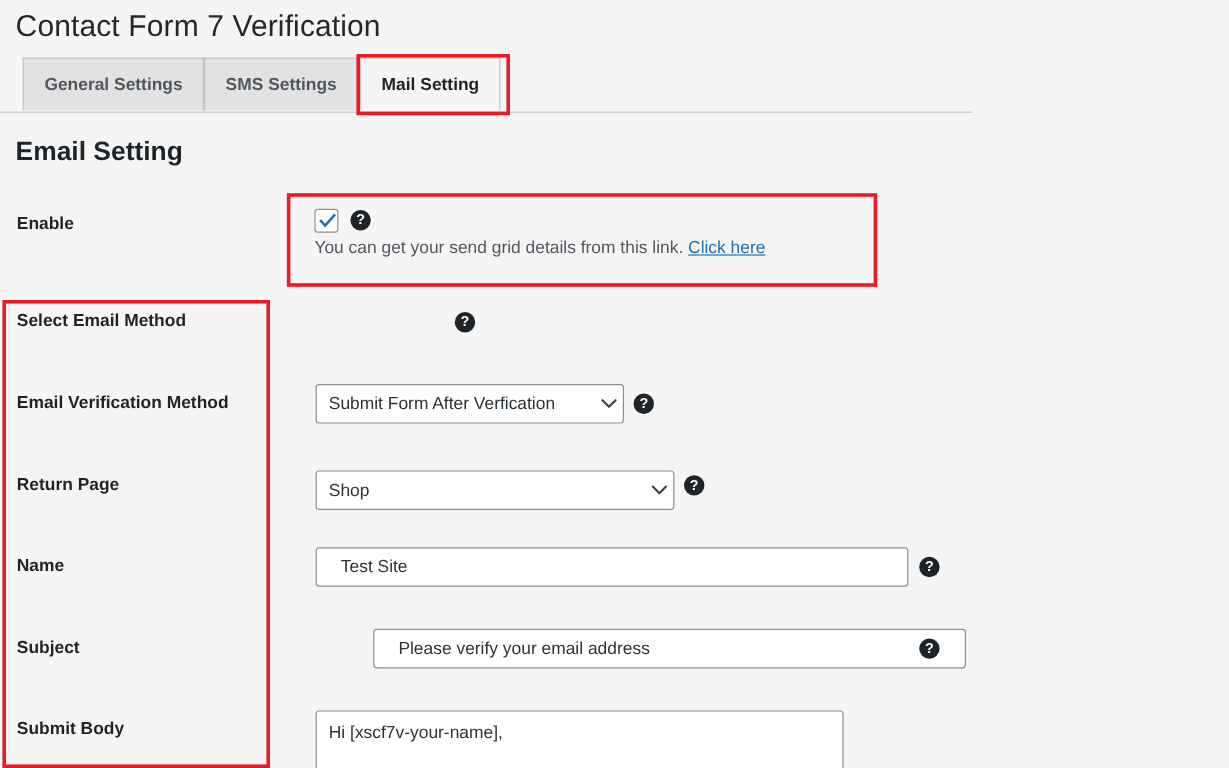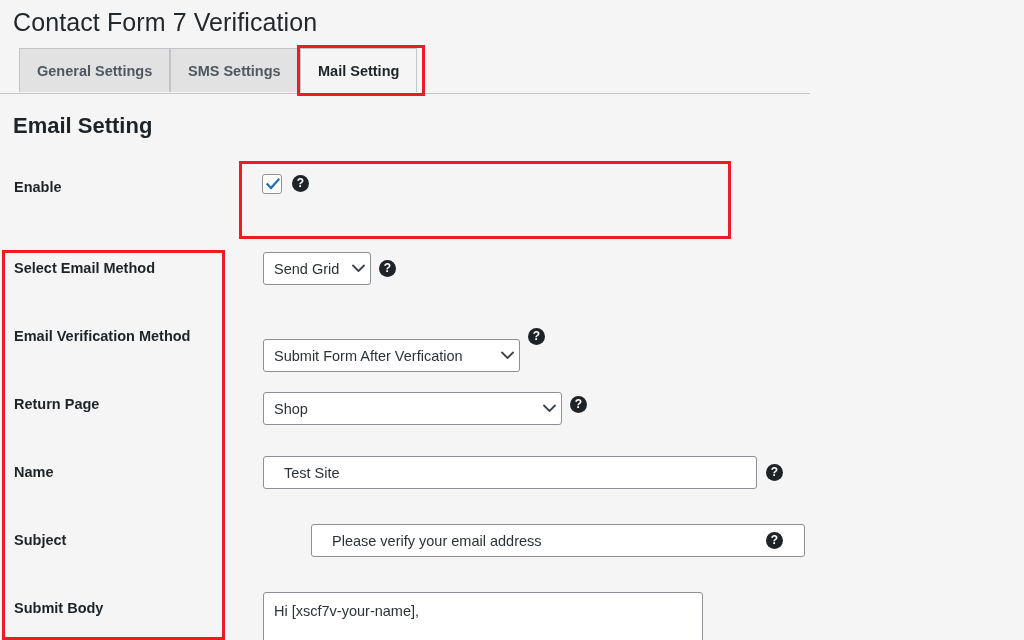--- a/index.html
+++ b/index.html
@@ -165,21 +165,21 @@
     white-space: nowrap;
     overflow: hidden;
   }
   .select .chev {
     width: 24px;
     display: flex;
     align-items: center;
     justify-content: center;
   }
   #select-method { left: 263px; top: 252px; width: 108px; height: 33px; }
-  #select-verif  { left: 263px; top: 339px; width: 257px; height: 33px; }
+  #select-verif  { left: 263px; top: 320px; width: 257px; height: 33px; }
   #select-return { left: 263px; top: 392px; width: 299px; height: 33px; }
 
   .text-input {
     position: absolute;
     background: #ffffff;
     border: 1px solid #8c8f94;
     border-radius: 3px;
     font-size: 14.5px;
     color: #2c3338;
     padding: 0 20px;
@@ -240,29 +240,22 @@
   <div class="row-label" id="label-name">Name</div>
   <div class="row-label" id="label-subject">Subject</div>
   <div class="row-label" id="label-body">Submit Body</div>
 
   <div class="checkbox">
     <svg width="18" height="18" viewBox="0 0 18 18">
       <path d="M3.5 9.2 L7 13 L14.5 4.5" stroke="#2271b1" stroke-width="2.2" fill="none" stroke-linecap="square"></path>
     </svg>
   </div>
   <div class="help-icon" id="help-enable">?</div>
-
-  <div class="select" id="select-method">
-    <span class="sel-text">Send Grid</span>
-    <span class="chev">
-      <svg width="13" height="9" viewBox="0 0 13 9">
-          <path d="M1 1.5 L6.5 7 L12 1.5" stroke="#3c434a" stroke-width="1.8" fill="none" stroke-linecap="round" stroke-linejoin="round"></path>
-        </svg>
-    </span>
-  </div>
+  <div class="hint-text"><span>You can get your send grid details from this link. </span><a>Click here</a></div>
+
   <div class="help-icon" id="help-method">?</div>
 
   <div class="select" id="select-verif">
     <span class="sel-text">Submit Form After Verfication</span>
     <span class="chev">
       <svg width="13" height="9" viewBox="0 0 13 9">
           <path d="M1 1.5 L6.5 7 L12 1.5" stroke="#3c434a" stroke-width="1.8" fill="none" stroke-linecap="round" stroke-linejoin="round"></path>
         </svg>
     </span>
   </div>

